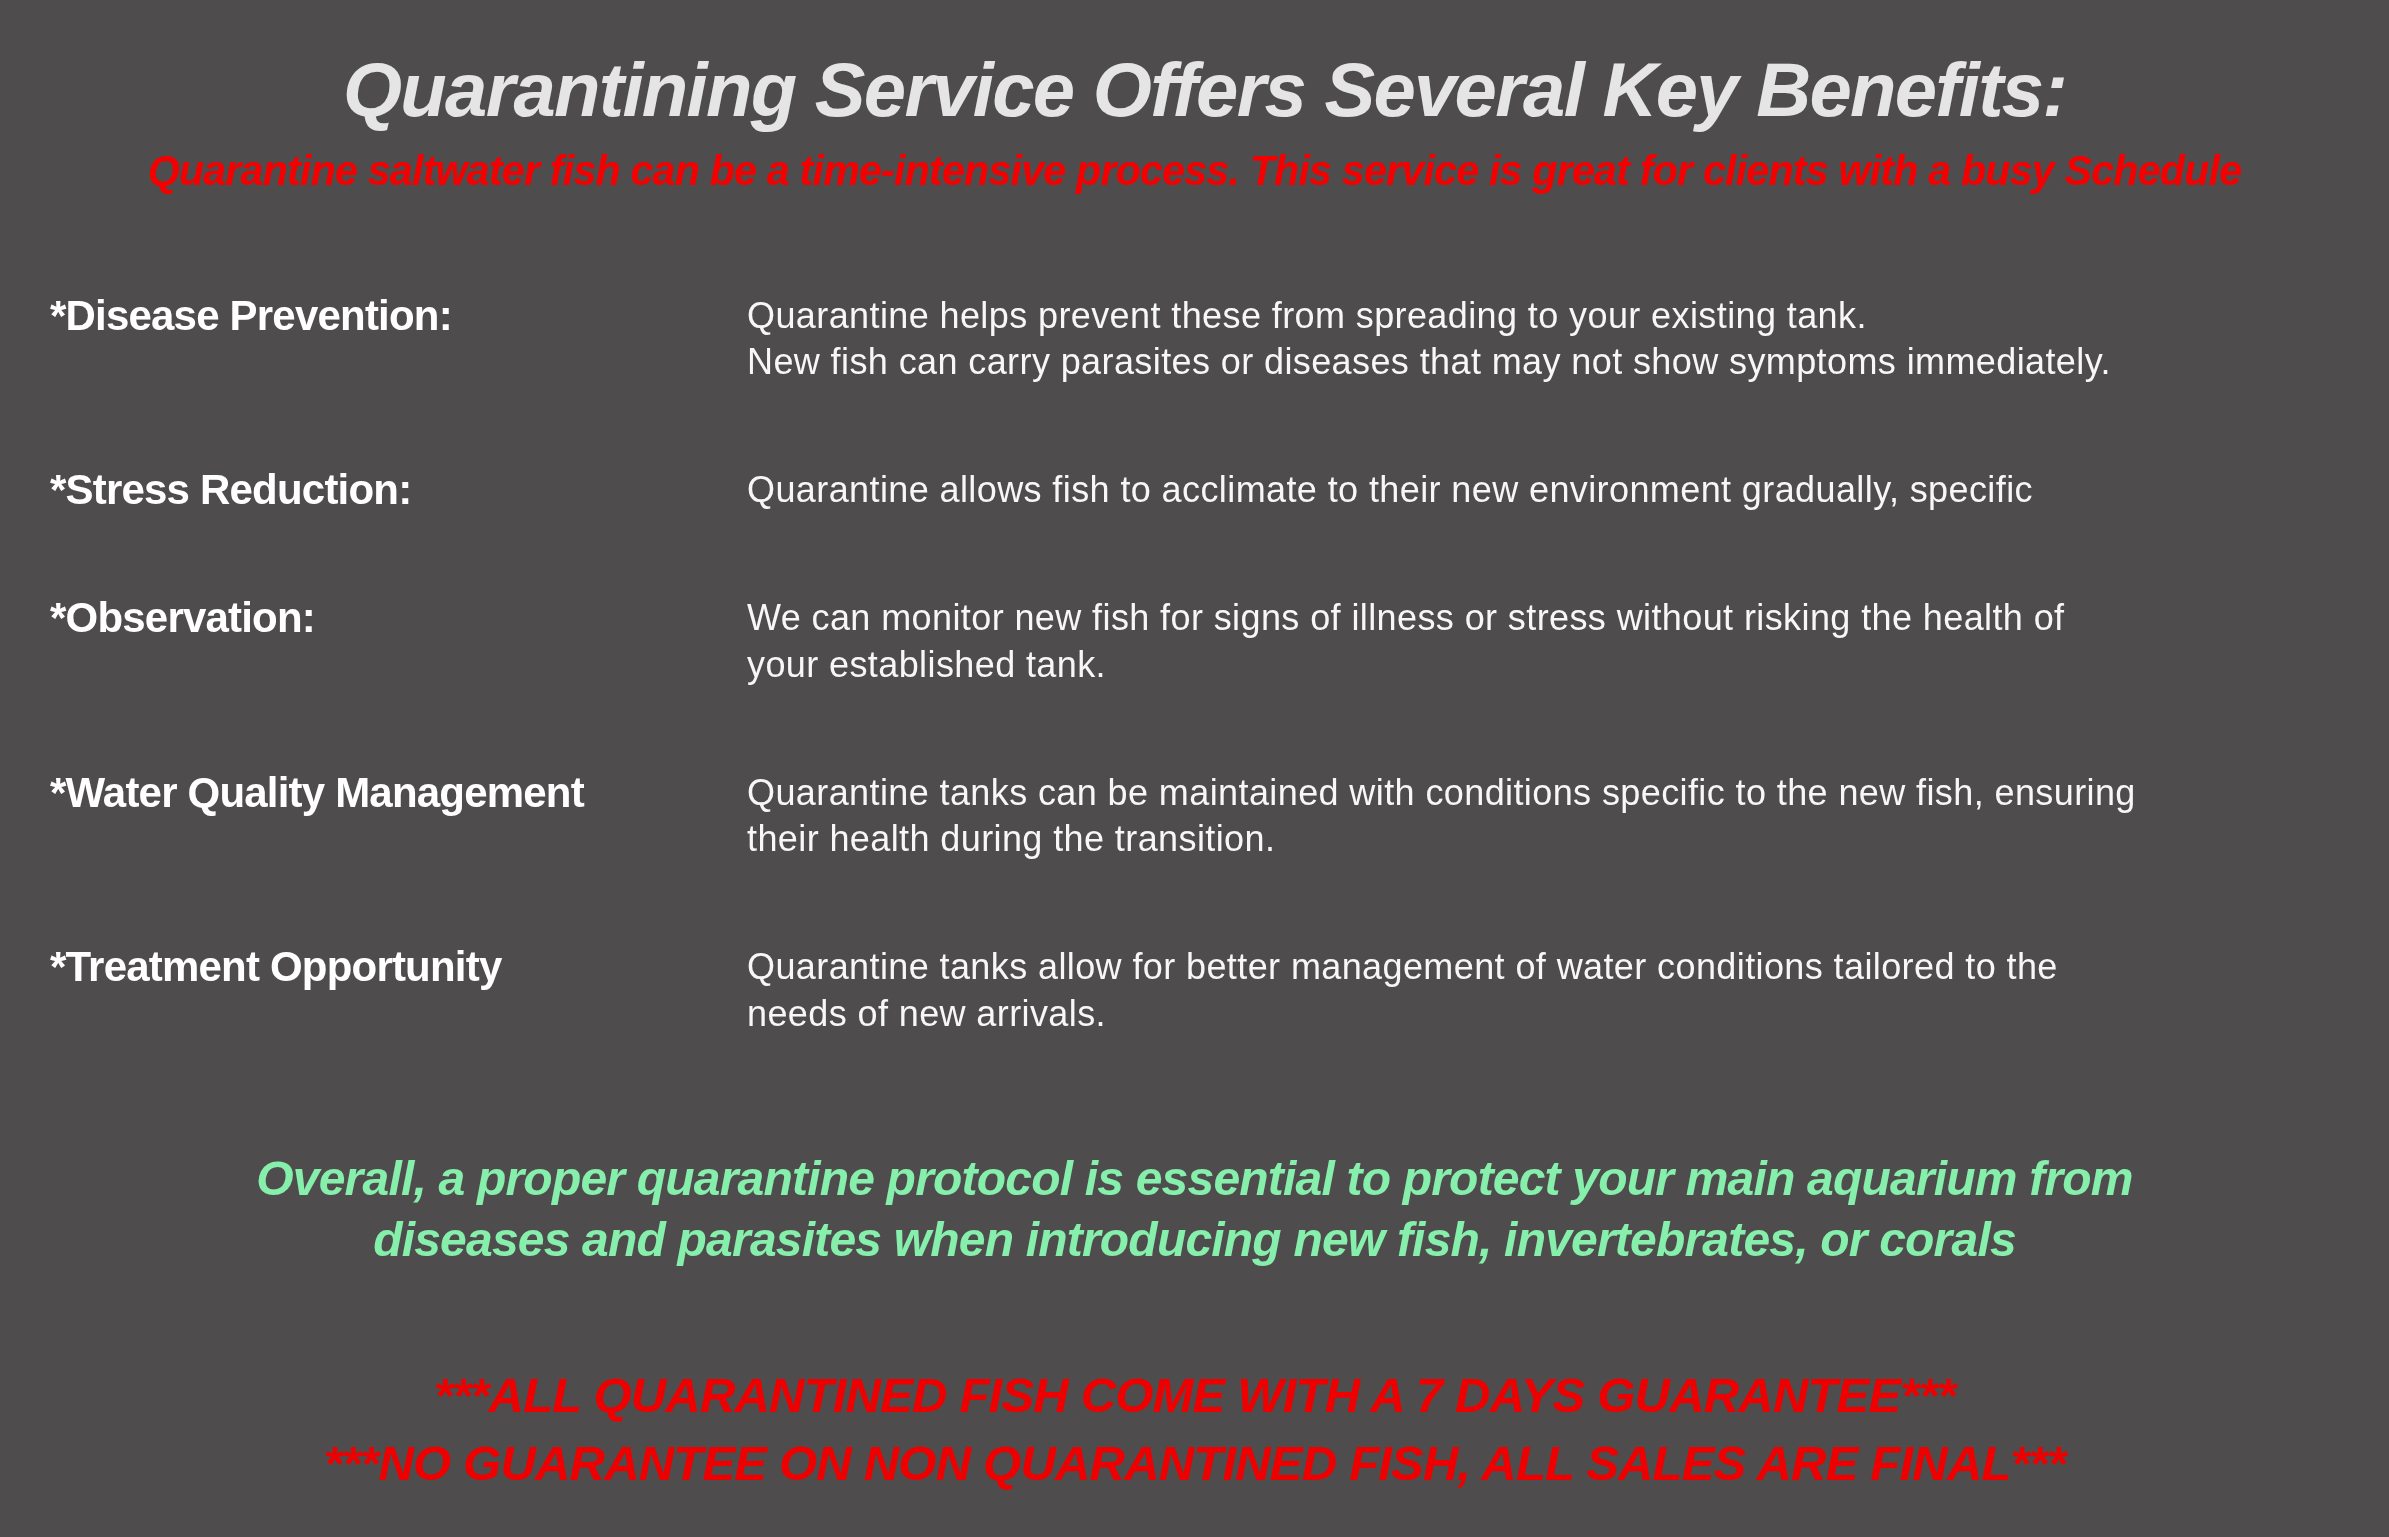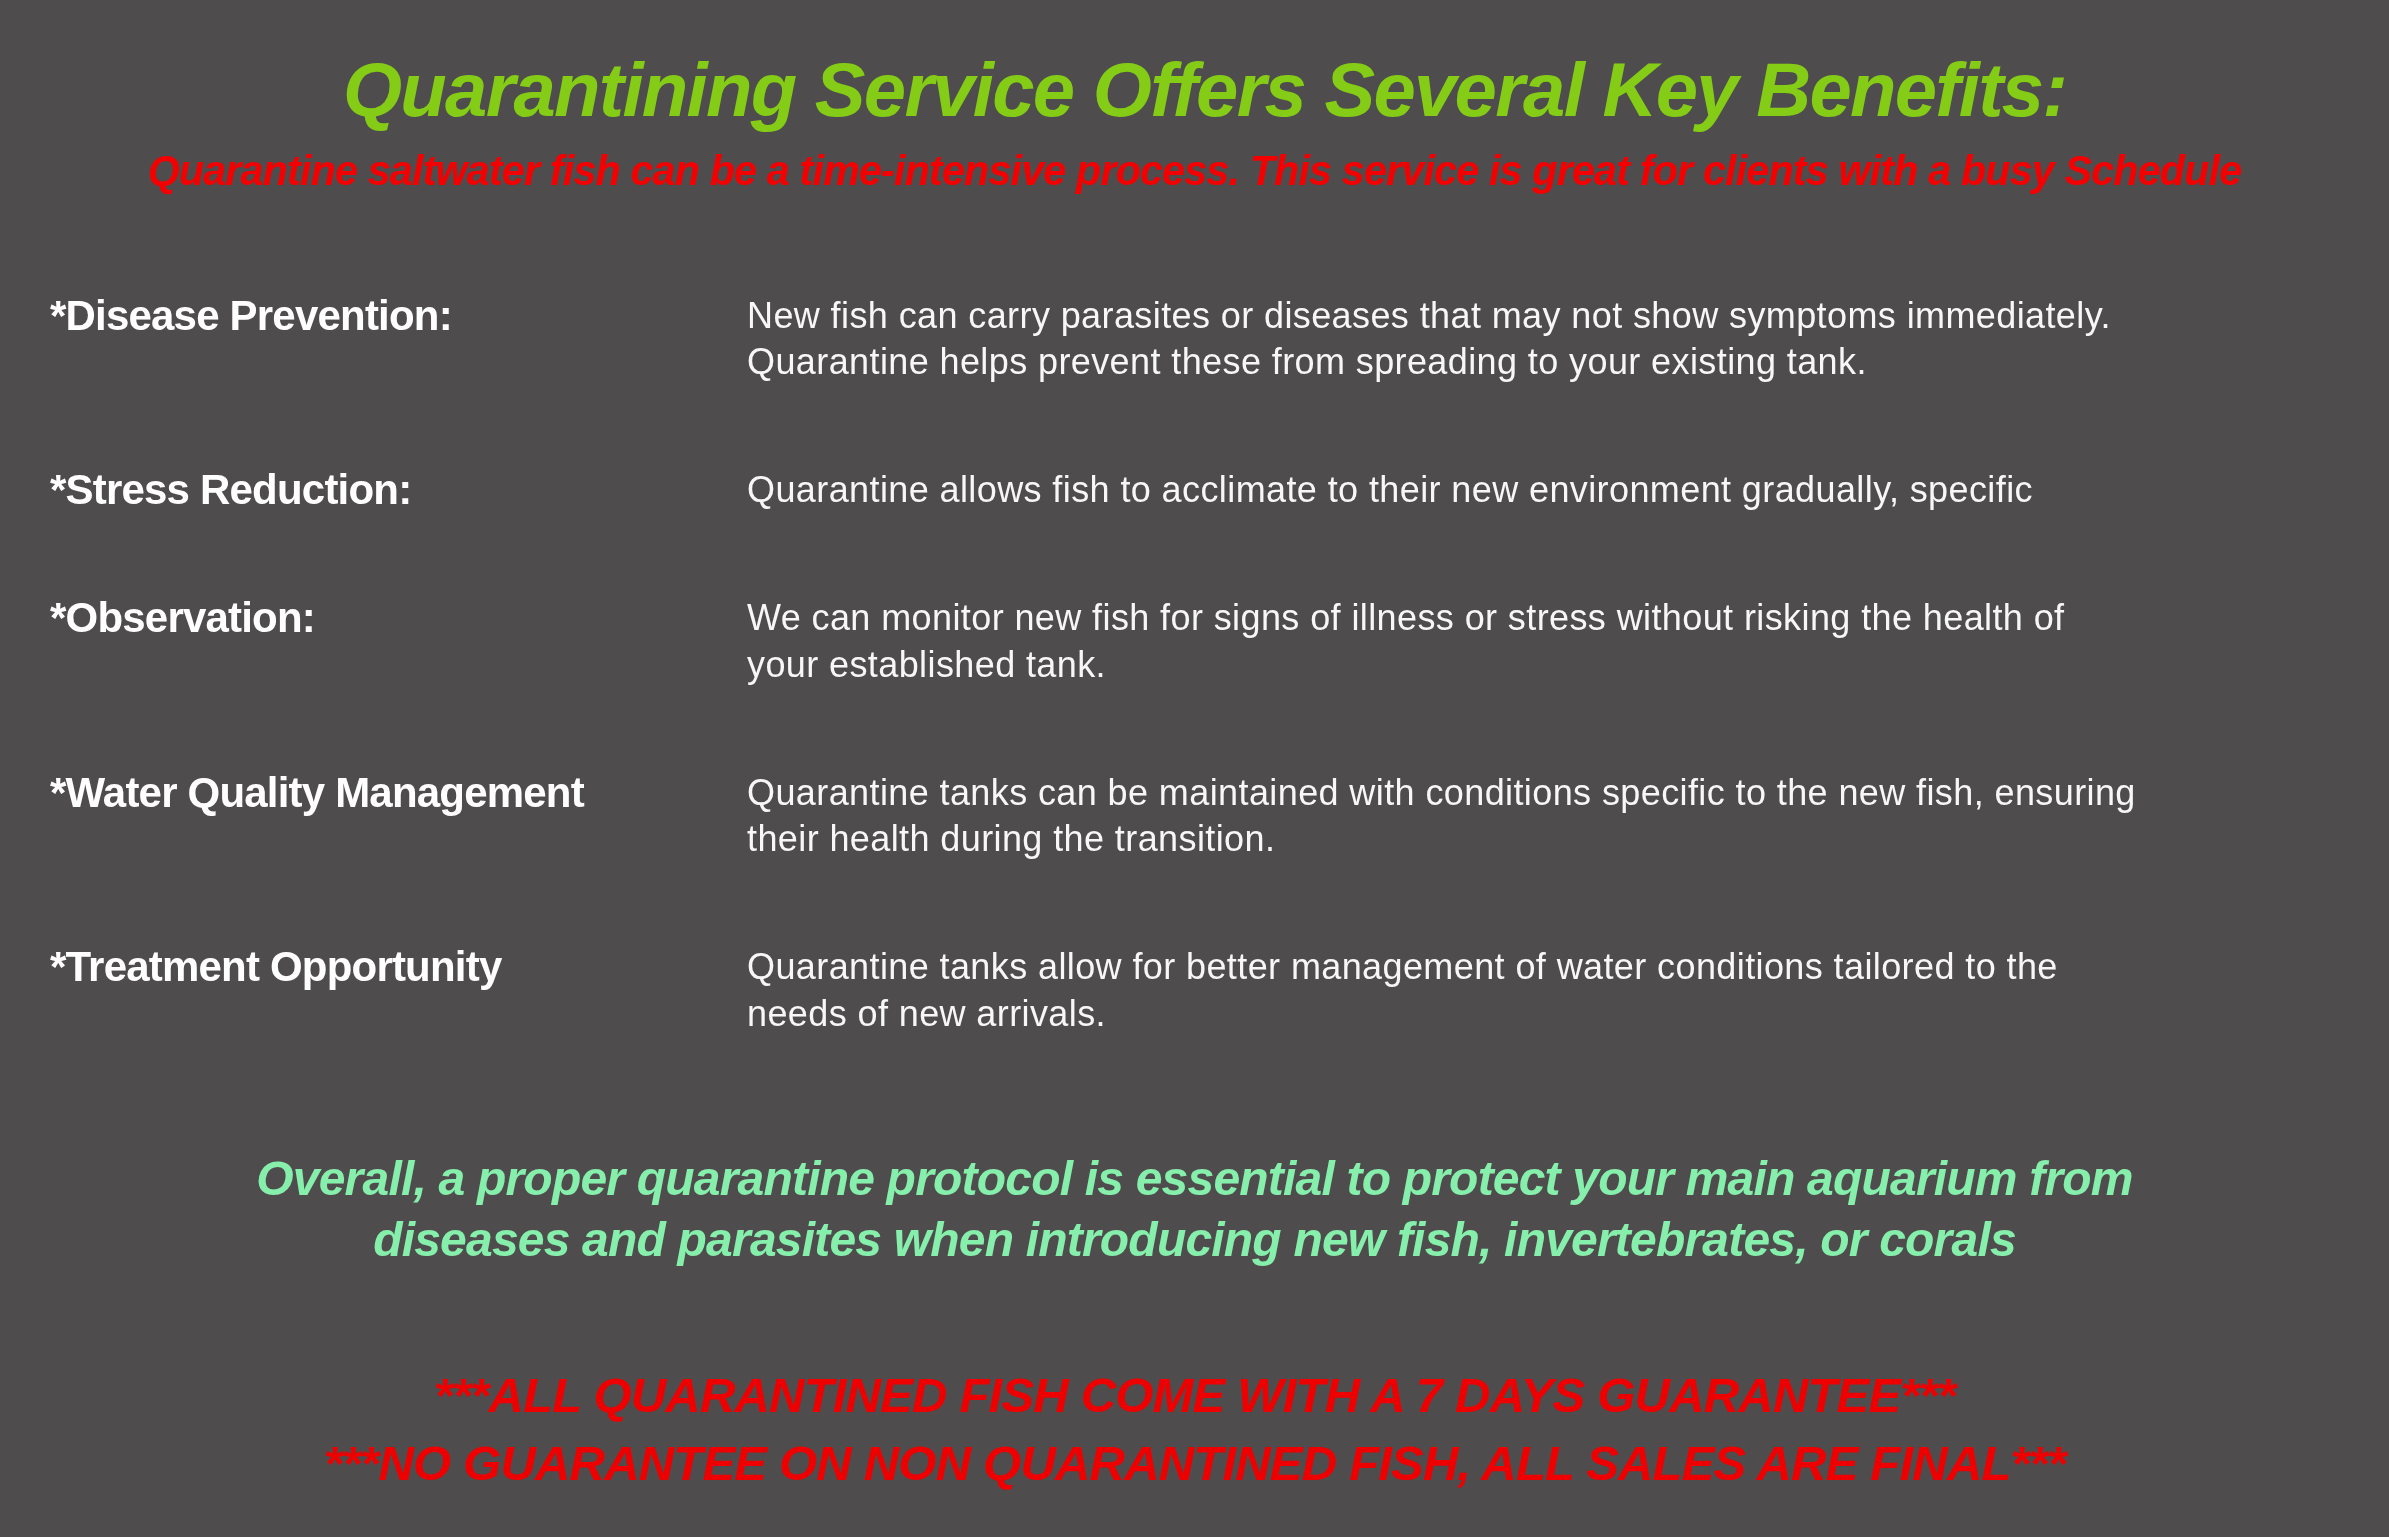--- a/index.html
+++ b/index.html
@@ -16,21 +16,21 @@
   .page {
     width: 2389px;
     height: 1538px;
     position: relative;
   }
   .header {
     padding-top: 48px;
     text-align: center;
   }
   .title {
-    color: #84cc16;
+    color: #e5e5e5;
     font-style: italic;
     font-weight: bold;
     font-size: 76px;
     letter-spacing: -1.7px;
     line-height: 1.1;
     white-space: nowrap;
     margin-left: 20px;
   }
   .subtitle {
     margin-top: 15px;
@@ -102,22 +102,22 @@
   <div class="header">
     <div class="title">Quarantining Service Offers Several Key Benefits:</div>
     <div class="subtitle">Quarantine saltwater fish can be a time-intensive process. This service is great for clients with a busy Schedule</div>
   </div>
 
   <div class="benefits">
 
     <div class="benefit-row">
       <div class="benefit-label">*Disease Prevention:</div>
       <div class="benefit-desc">
+        <div>Quarantine helps prevent these from spreading to your existing tank.</div>
         <div>New fish can carry parasites or diseases that may not show symptoms immediately.</div>
-        <div>Quarantine helps prevent these from spreading to your existing tank.</div>
       </div>
     </div>
 
     <div class="benefit-row">
       <div class="benefit-label">*Stress Reduction:</div>
       <div class="benefit-desc">
         <div>Quarantine allows fish to acclimate to their new environment gradually, specific</div>
       </div>
     </div>
 

